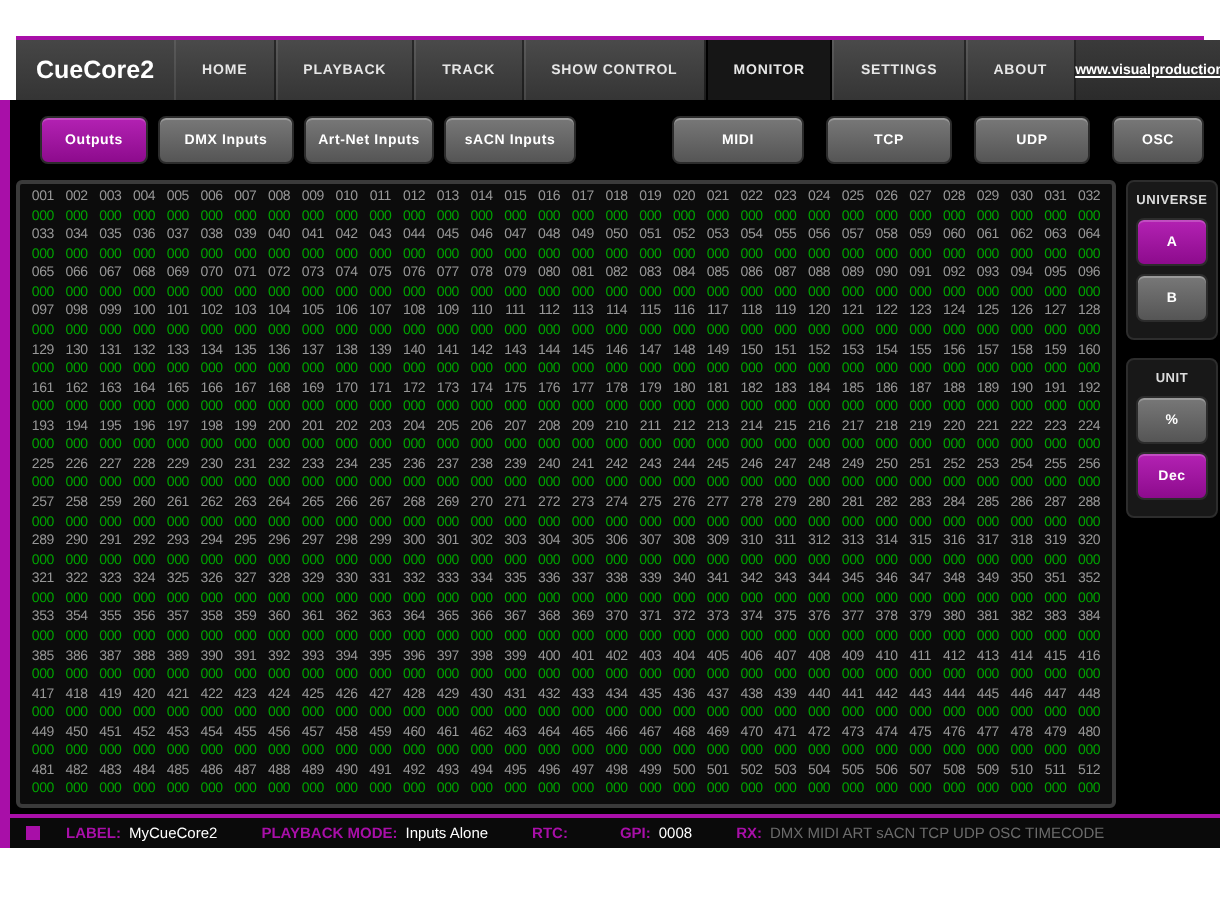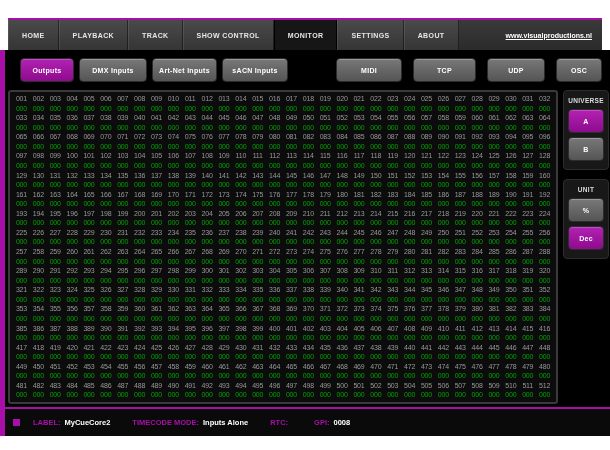--- a/index.html
+++ b/index.html
@@ -123,40 +123,41 @@
     letter-spacing:.3px;text-align:center;margin-bottom:5px;
     white-space:nowrap;
   }
   .side-btn{display:block;width:36px;margin:4px auto;}
 
   
   .statusbar{
     margin-top:3px;
     border-top:2px solid var(--accent);
     background:#0a0a0a;
-    height:29px;
+    height:17px;
     display:flex;align-items:center;
     font-size:7.5px;white-space:nowrap;
     padding-left:8px;
   }
   .status-square{
     width:7px;height:7px;background:var(--accent);
     margin-right:13px;
   }
   .skey{color:var(--accent);font-weight:bold;margin-right:4px;}
-  .sval{color:#fff;font-weight:bold;}
+  .sval{color:#fff;font-weight:normal;}
   .sval.dim{color:#6b6b6b;}
   .sgroup{display:flex;align-items:center;margin-right:22px;}
 </style>
 </head>
 <body>
 
 <div class="app">
 
   <div class="header">
+    <div class="logo">CueCore2</div>
     <div class="nav">
       <div class="nav-item">HOME</div>
       <div class="nav-item">PLAYBACK</div>
       <div class="nav-item">TRACK</div>
       <div class="nav-item">SHOW CONTROL</div>
       <div class="nav-item active">MONITOR</div>
       <div class="nav-item">SETTINGS</div>
       <div class="nav-item">ABOUT</div>
     </div>
     <div class="header-right">
@@ -2247,27 +2248,31 @@
       </div>
     </div>
 
     <div class="statusbar">
       <span class="status-square"></span>
       <span class="sgroup">
         <span class="skey">LABEL:</span>
         <span class="sval">MyCueCore2</span>
       </span>
       <span class="sgroup">
-        <span class="skey">TIMECODE MODE:</span>
+        <span class="skey">PLAYBACK MODE:</span>
         <span class="sval">Inputs Alone</span>
       </span>
       <span class="sgroup">
         <span class="skey">RTC:</span>
         <span class="sval"></span>
       </span>
       <span class="sgroup">
         <span class="skey">GPI:</span>
         <span class="sval">0008</span>
       </span>
+      <span class="sgroup">
+        <span class="skey">RX:</span>
+        <span class="sval dim">DMX MIDI ART sACN TCP UDP OSC TIMECODE</span>
+      </span>
     </div>
 
   </div>
 </div>
 
 </body></html>

